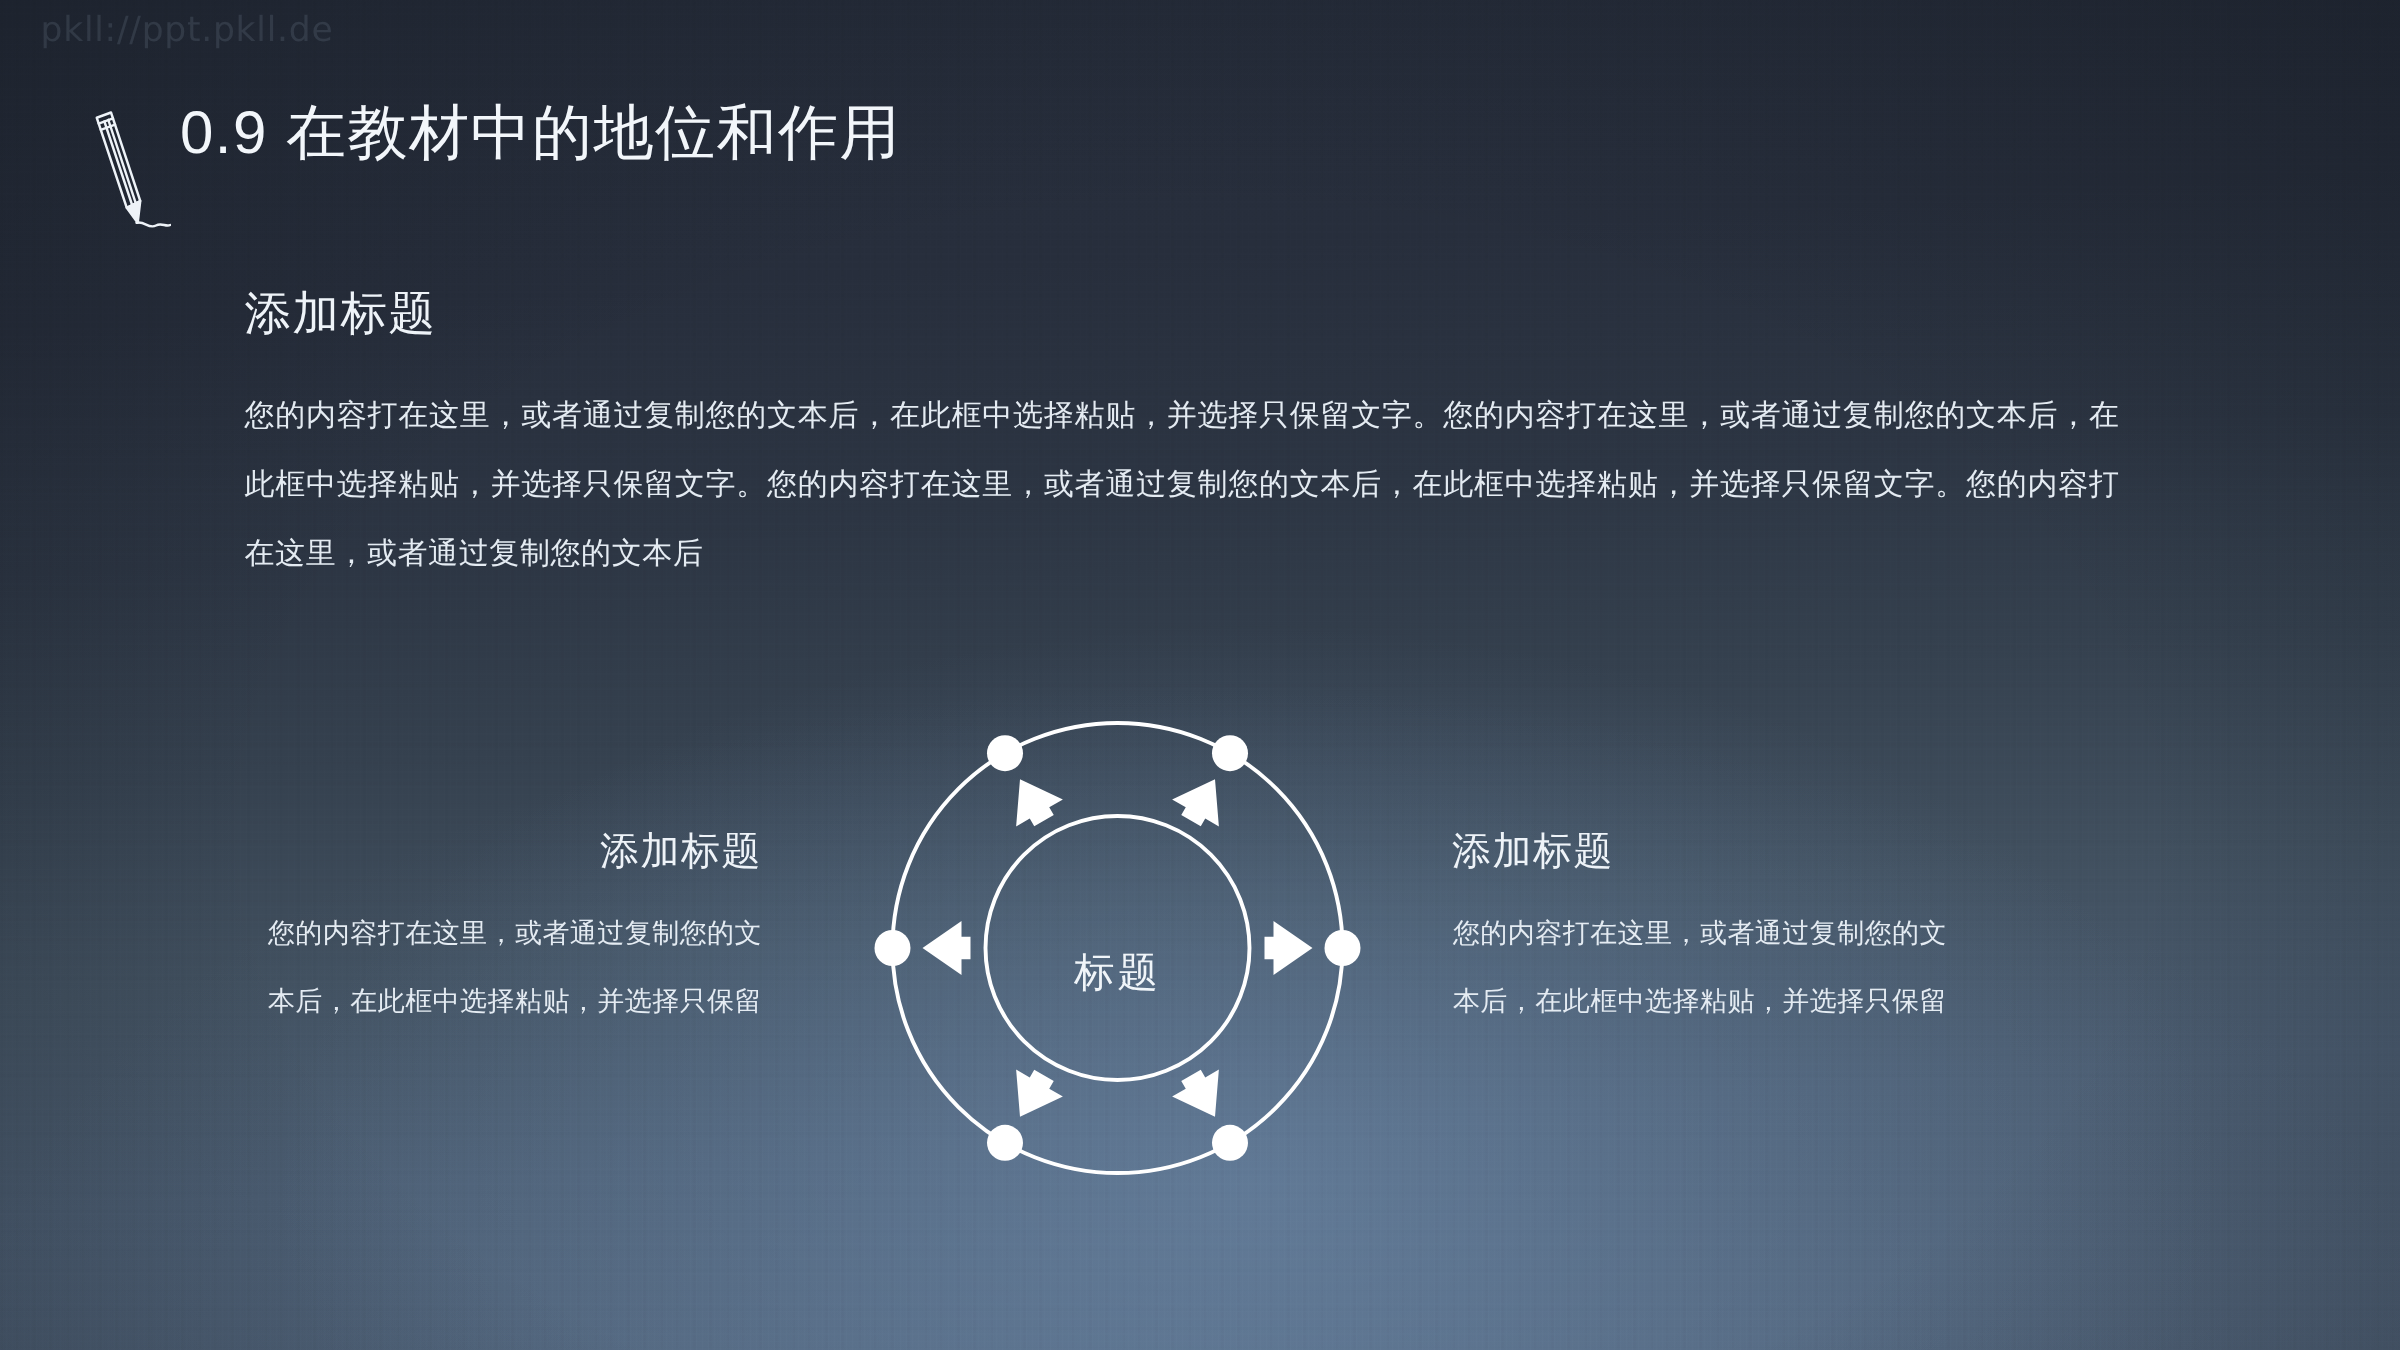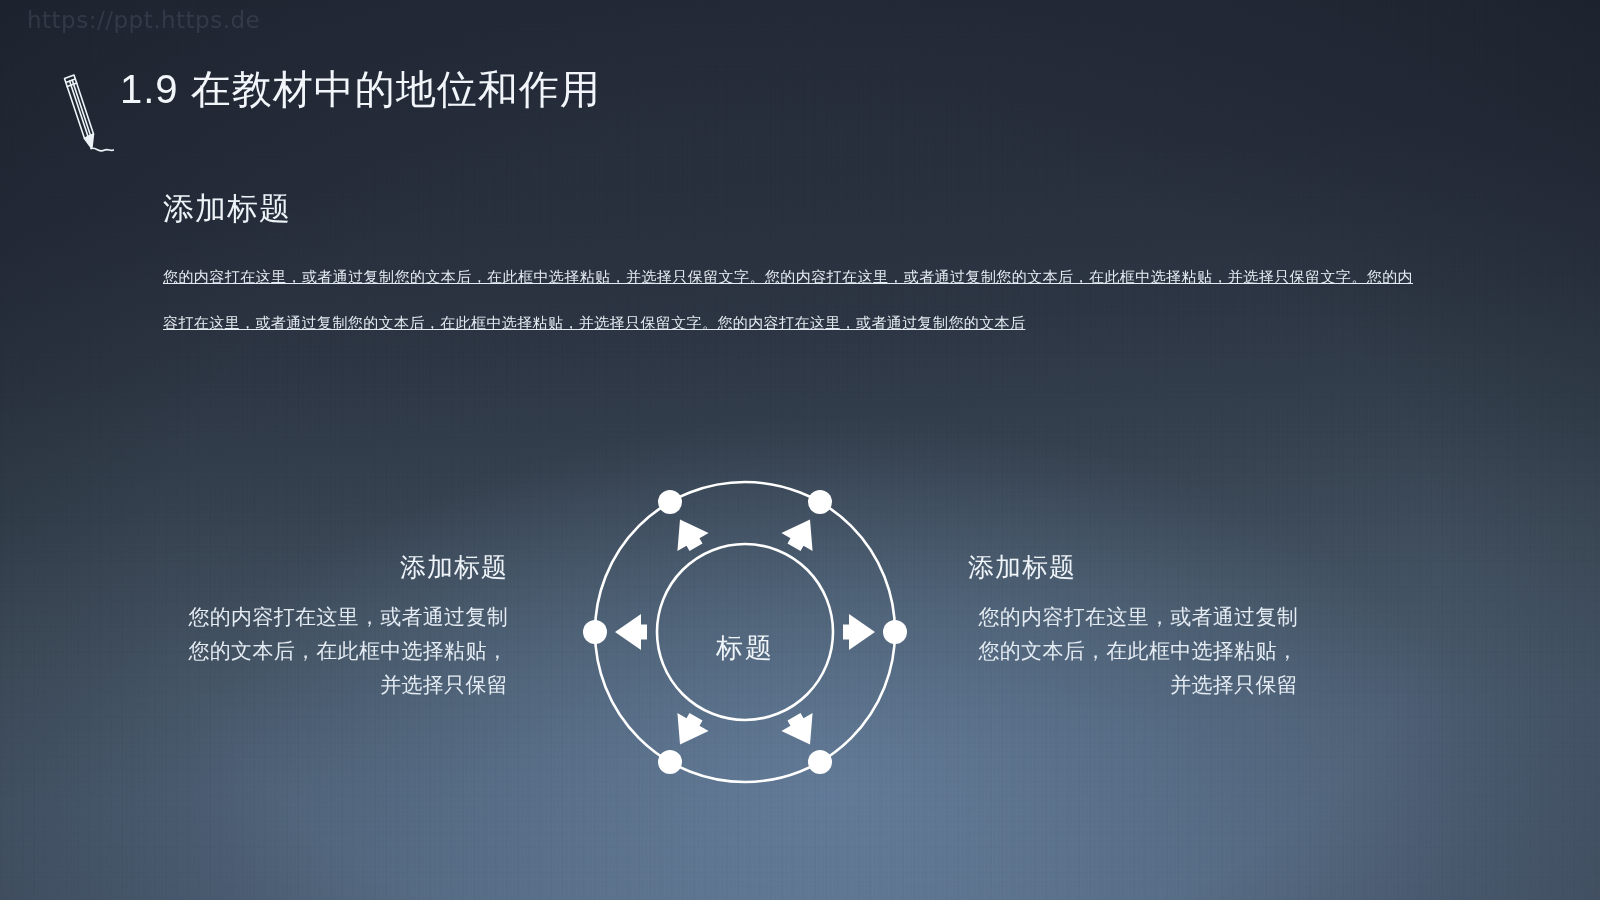--- a/index.html
+++ b/index.html
@@ -85,27 +85,26 @@
   }
   .section-heading {
     font-size: 31px;
     font-weight: 400;
     color: #eef3f8;
     letter-spacing: 1px;
     margin: 0 0 28px 0;
     line-height: 1.1;
   }
   .section-paragraph {
-    font-size: 15px;
+    font-size: 20px;
     line-height: 46px;
     color: #e4ebf2;
     letter-spacing: .4px;
     margin: 0;
     text-align: justify;
-    text-decoration: underline;
   }
 
   
   .diagram {
     position: absolute;
     left: 560px;
     top: 447px;
     width: 370px;
     height: 370px;
   }
@@ -134,58 +133,58 @@
   .callout.right { left: 968px;  text-align: left; }
   .callout-title {
     font-size: 26px;
     font-weight: 400;
     color: #eef3f8;
     letter-spacing: 1px;
     margin: 0 0 18px 0;
     line-height: 1.1;
   }
   .callout-text {
-    font-size: 21px;
-    line-height: 34px;
+    font-size: 18px;
+    line-height: 45px;
     color: #e4ebf2;
     letter-spacing: .3px;
     margin: 0;
     text-align: right;
   }
 </style>
 </head>
 <body>
 
 <div id="slide">
 
   <div id="texture"></div>
   <div id="vignette"></div>
 
-  <div class="watermark">https://ppt.https.de</div>
+  <div class="watermark">pkll://ppt.pkll.de</div>
 
   <div class="header">
     <span class="pencil-icon">
       <svg viewBox="0 0 70 90" width="70" height="90" aria-hidden="true">
         <g stroke="#eef3f8" stroke-width="1.6" fill="none" stroke-linecap="round" stroke-linejoin="round">
 
           <path d="M20.5 10.5 L30.0 7.0 L49.5 66.0 L40.5 70.5 Z"></path>
 
           <path d="M21.8 14.4 L31.3 10.9"></path>
           <path d="M23.2 18.6 L32.7 15.1"></path>
 
           <path d="M25.6 13.0 L44.2 69.0"></path>
           <path d="M28.2 11.9 L46.6 67.7"></path>
 
           <path d="M40.5 70.5 L49.5 66.0 L47.8 80.5 Z" fill="#eef3f8" stroke="#eef3f8"></path>
 
           <path d="M47.0 80.5 C 52.5 79.0, 55.0 85.0, 60.0 82.3 C 64.0 80.1, 66.5 83.6, 69.5 82.0"></path>
         </g>
       </svg>
     </span>
-    <h1 class="slide-title">1.9 在教材中的地位和作用</h1>
+    <h1 class="slide-title">0.9 在教材中的地位和作用</h1>
   </div>
 
   <div class="body-block">
     <h2 class="section-heading">添加标题</h2>
     <p class="section-paragraph">您的内容打在这里，或者通过复制您的文本后，在此框中选择粘贴，并选择只保留文字。您的内容打在这里，或者通过复制您的文本后，在此框中选择粘贴，并选择只保留文字。您的内容打在这里，或者通过复制您的文本后，在此框中选择粘贴，并选择只保留文字。您的内容打在这里，或者通过复制您的文本后</p>
   </div>
 
   <div class="callout left">
     <h3 class="callout-title">添加标题</h3>
     <p class="callout-text">您的内容打在这里，或者通过复制您的文本后，在此框中选择粘贴，并选择只保留</p>

